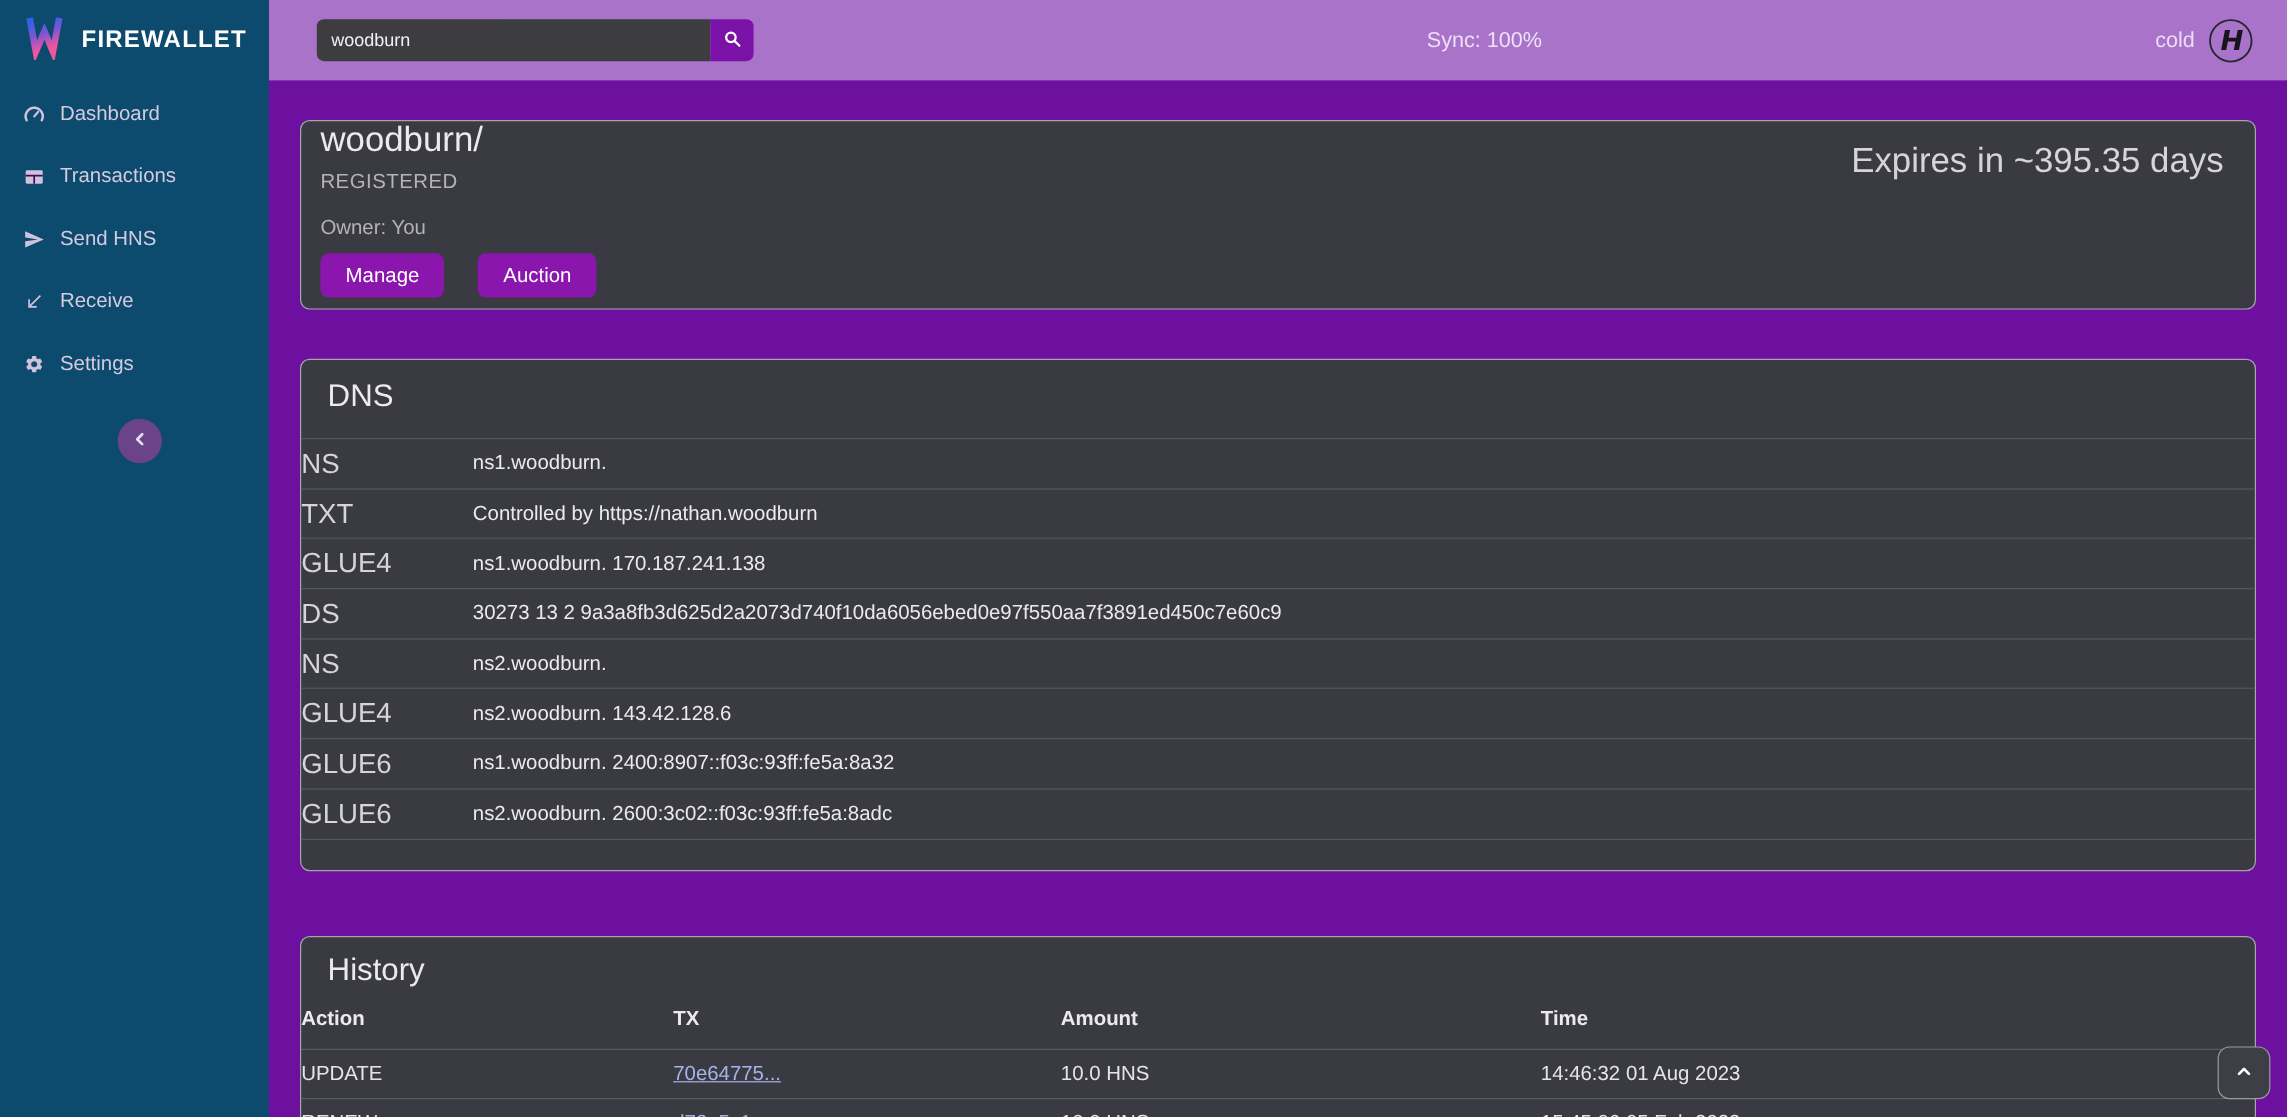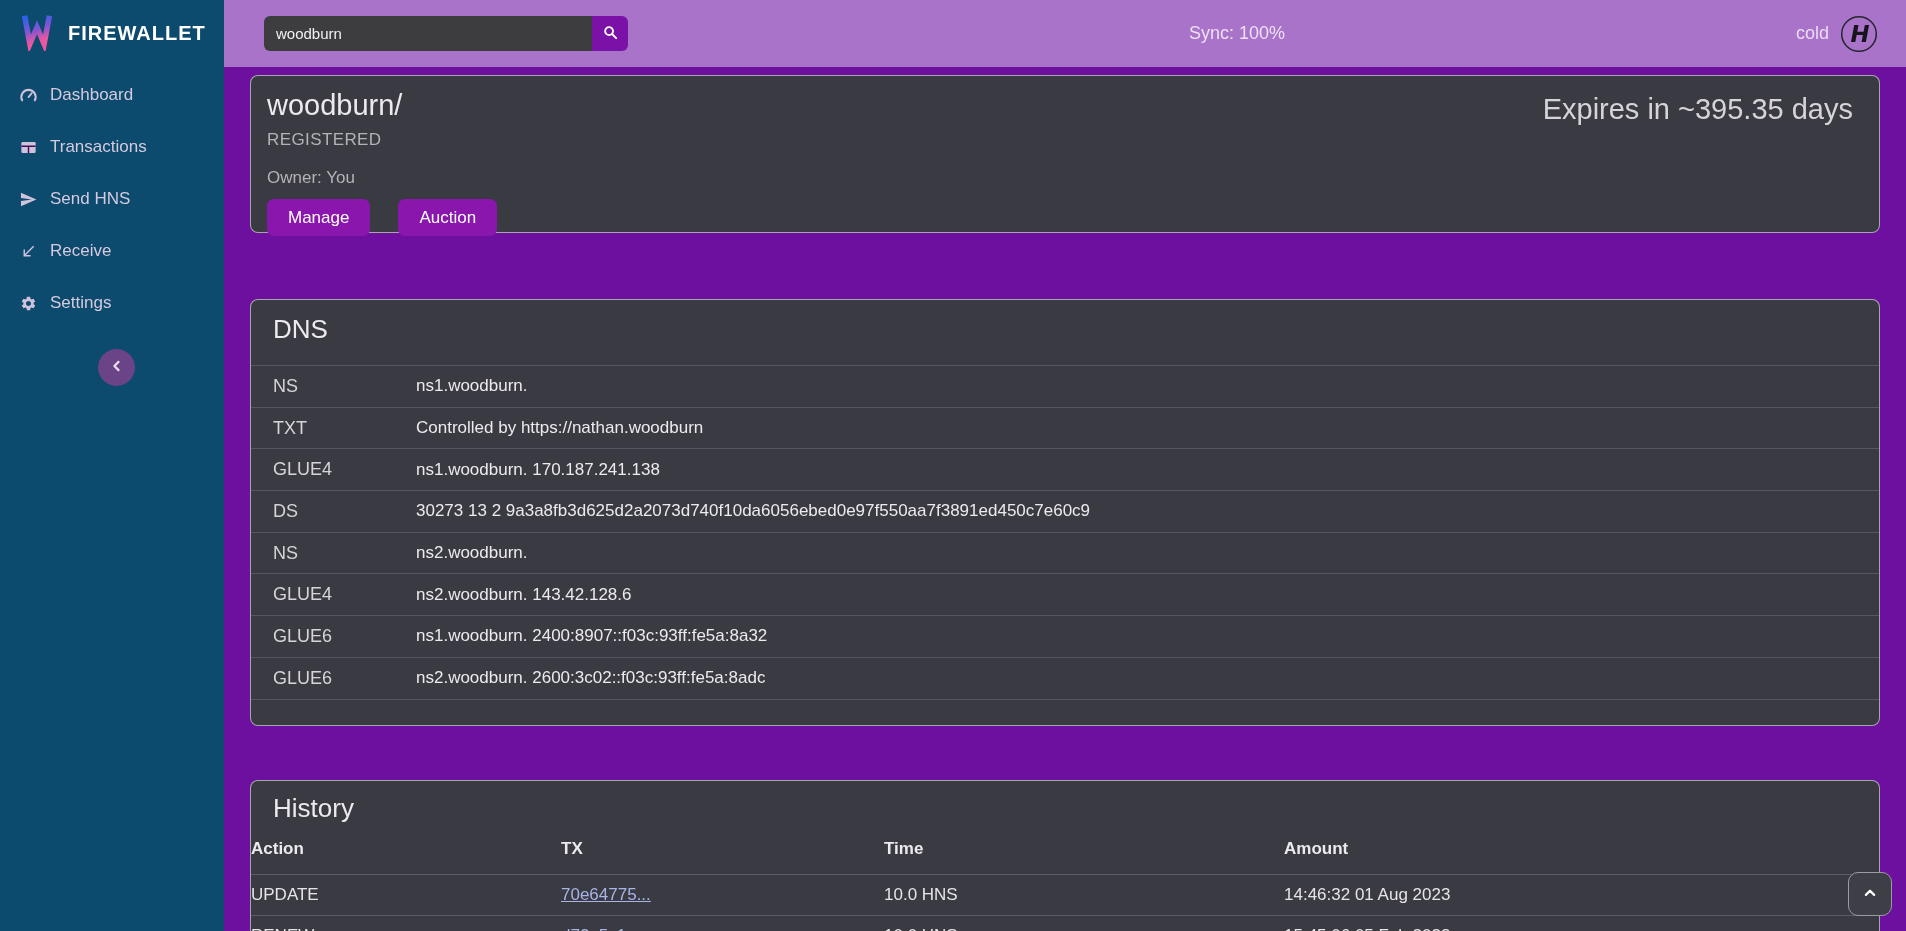--- a/index.html
+++ b/index.html
@@ -25,34 +25,34 @@
   .search-btn{width:36px;height:35px;background:#7b12a8;border:none;border-radius:0 6px 6px 0;
     display:flex;align-items:center;justify-content:center;cursor:pointer;}
   .sync{position:absolute;left:965px;top:0;height:67px;line-height:67px;color:#eee0f6;font-size:18px;}
   .wallet-chip{position:absolute;right:28px;top:0;height:67px;display:flex;align-items:center;gap:11px;cursor:pointer;}
   .wallet-label{color:#ecdcf6;font-size:18px;}
   .hns-badge{width:38px;height:38px;}
   
   .card{position:absolute;left:250px;width:1630px;background:#3a3a42;border:1px solid rgba(255,255,255,0.55);
     border-radius:8px;box-sizing:border-box;color:#e9e7ec;}
   
-  .card-domain{top:75px;height:158px;padding:13px 16px;}
+  .card-domain{top:100px;height:158px;padding:0 16px;}
   .domain-title{margin:0;font-size:29px;font-weight:400;color:#eceaef;}
   .domain-status{margin-top:8px;font-size:17px;color:#b4b2b9;letter-spacing:0.4px;}
   .domain-owner{margin-top:18px;font-size:17px;color:#b4b2b9;}
   .btn-row{margin-top:11px;display:flex;gap:28px;}
   .btn{background:#8a16ae;color:#ffffff;border:none;border-radius:7px;height:37px;
     padding:0 21px;font-size:17px;font-family:inherit;cursor:pointer;}
   .expires{position:absolute;right:26px;top:17px;font-size:29px;color:#d6d4da;}
   
   .card-dns{top:299px;height:427px;padding-top:14px;}
   .card-title{margin:0 0 0 22px;font-size:26px;font-weight:400;color:#eceaef;}
   .dns-table{margin-top:20px;border-bottom:1px solid #56565e;}
   .dns-row{display:flex;align-items:center;height:41.7px;border-top:1px solid #56565e;box-sizing:border-box;}
-  .dns-type{width:143px;padding-left:22px;font-size:18px;color:#d6d4da;flex:none;}
+  .dns-type{width:143px;font-size:23px;color:#d6d4da;flex:none;}
   .dns-value{font-size:17px;color:#eceaef;}
   
   .card-history{top:780px;height:260px;padding-top:12px;}
   .hist-grid{display:grid;grid-template-columns:310px 323px 400px 1fr;align-items:center;}
   .hist-header{height:50px;font-size:17px;font-weight:bold;color:#eceaef;}
   .hist-row{height:40px;border-top:1px solid #5c5c64;font-size:17px;color:#e6e4e9;}
   .tx-link{color:#a8b4e6;text-decoration:underline;cursor:pointer;}
   
   .scroll-top{position:absolute;left:1848px;top:872px;width:44px;height:44px;border-radius:10px;
     background:#3e3e46;border:1px solid #9b9ba3;display:flex;align-items:center;justify-content:center;
@@ -205,22 +205,22 @@
         <div class="dns-value">ns2.woodburn. 2600:3c02::f03c:93ff:fe5a:8adc</div>
       </div>
     </div>
   </div>
 
   <div class="card card-history">
     <h2 class="card-title">History</h2>
     <div class="hist-grid hist-header">
       <div>Action</div>
       <div>TX</div>
+      <div>Amount</div>
       <div>Time</div>
-      <div>Amount</div>
     </div>
     <div class="hist-grid hist-row">
       <div>UPDATE</div>
       <div><span class="tx-link">70e64775...</span></div>
       <div>10.0 HNS</div>
       <div>14:46:32 01 Aug 2023</div>
     </div>
     <div class="hist-grid hist-row">
       <div>RENEW</div>
       <div><span class="tx-link">d72e5c1...</span></div>

